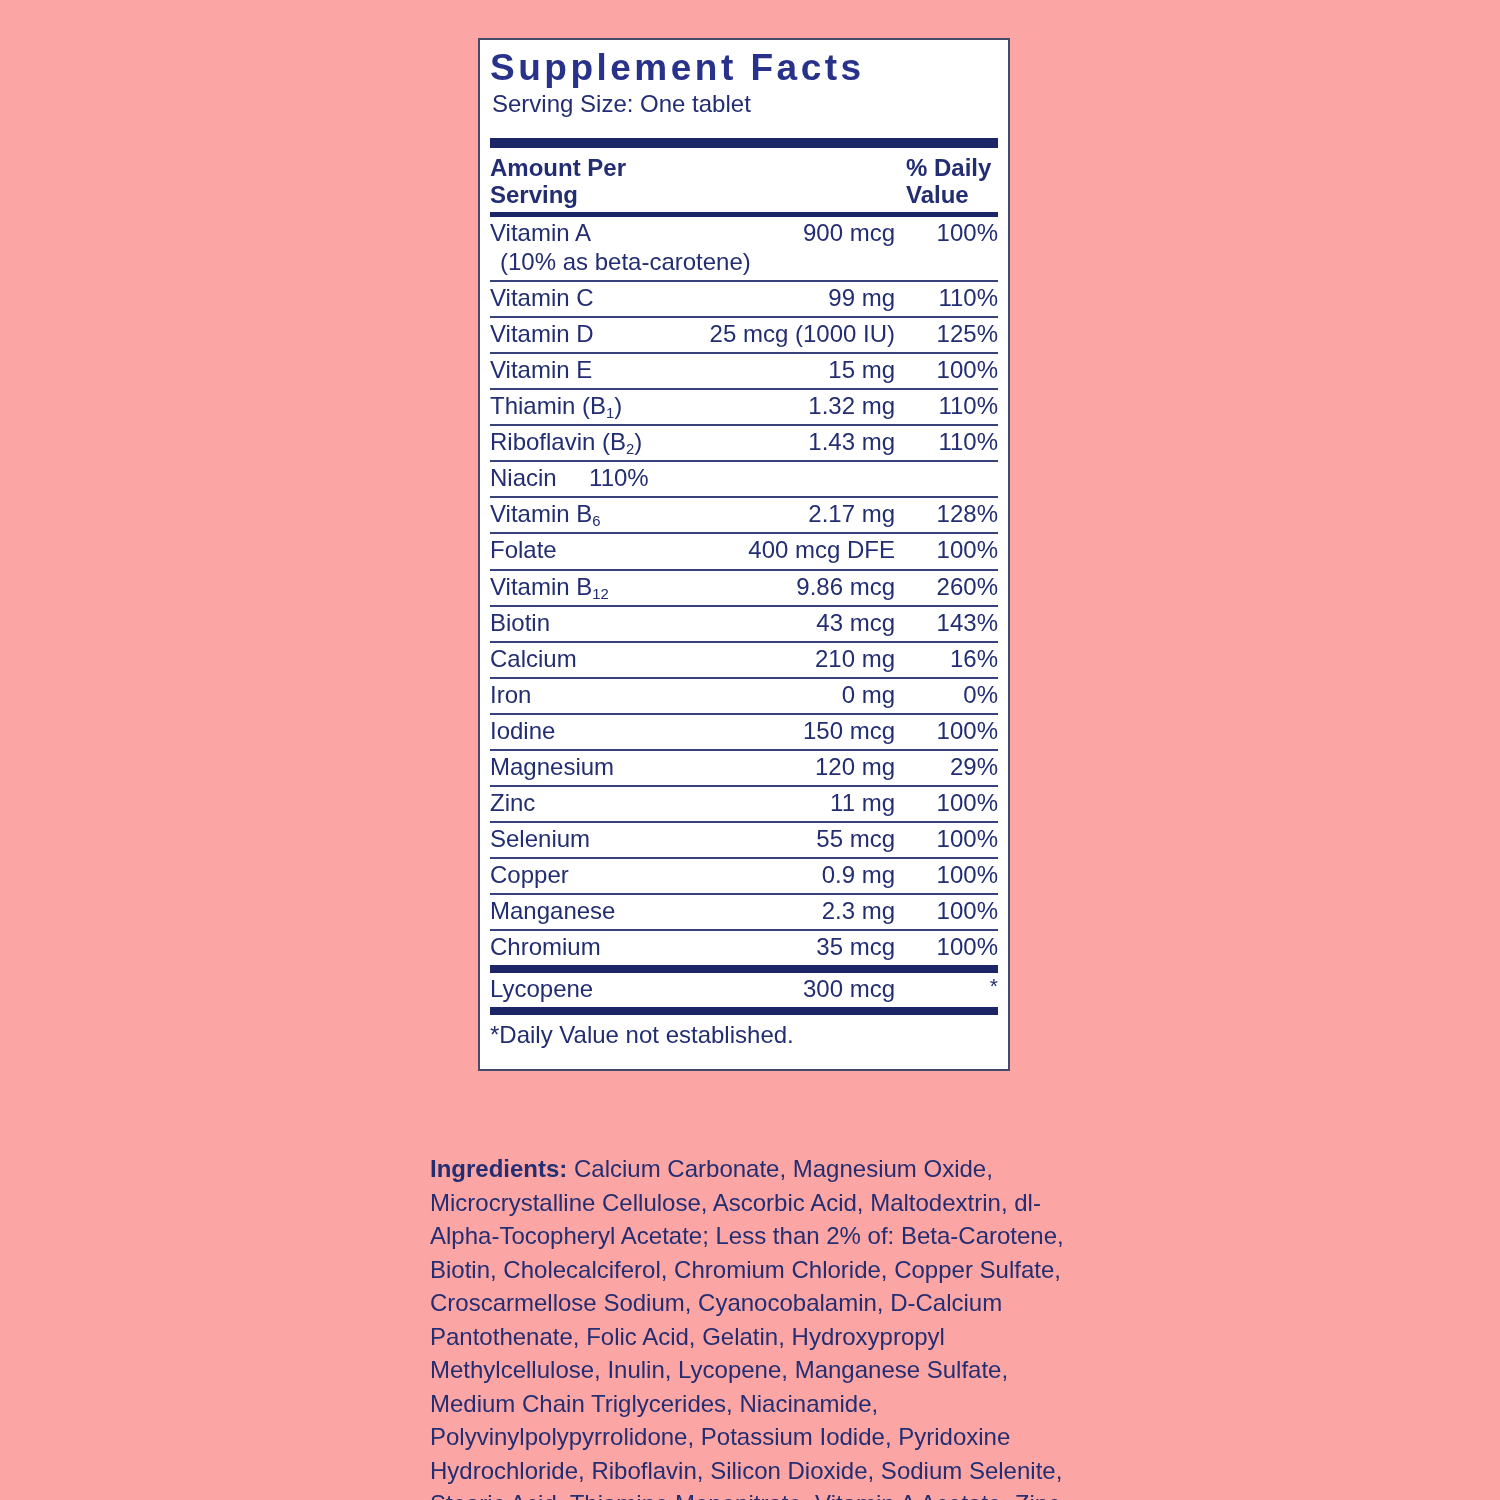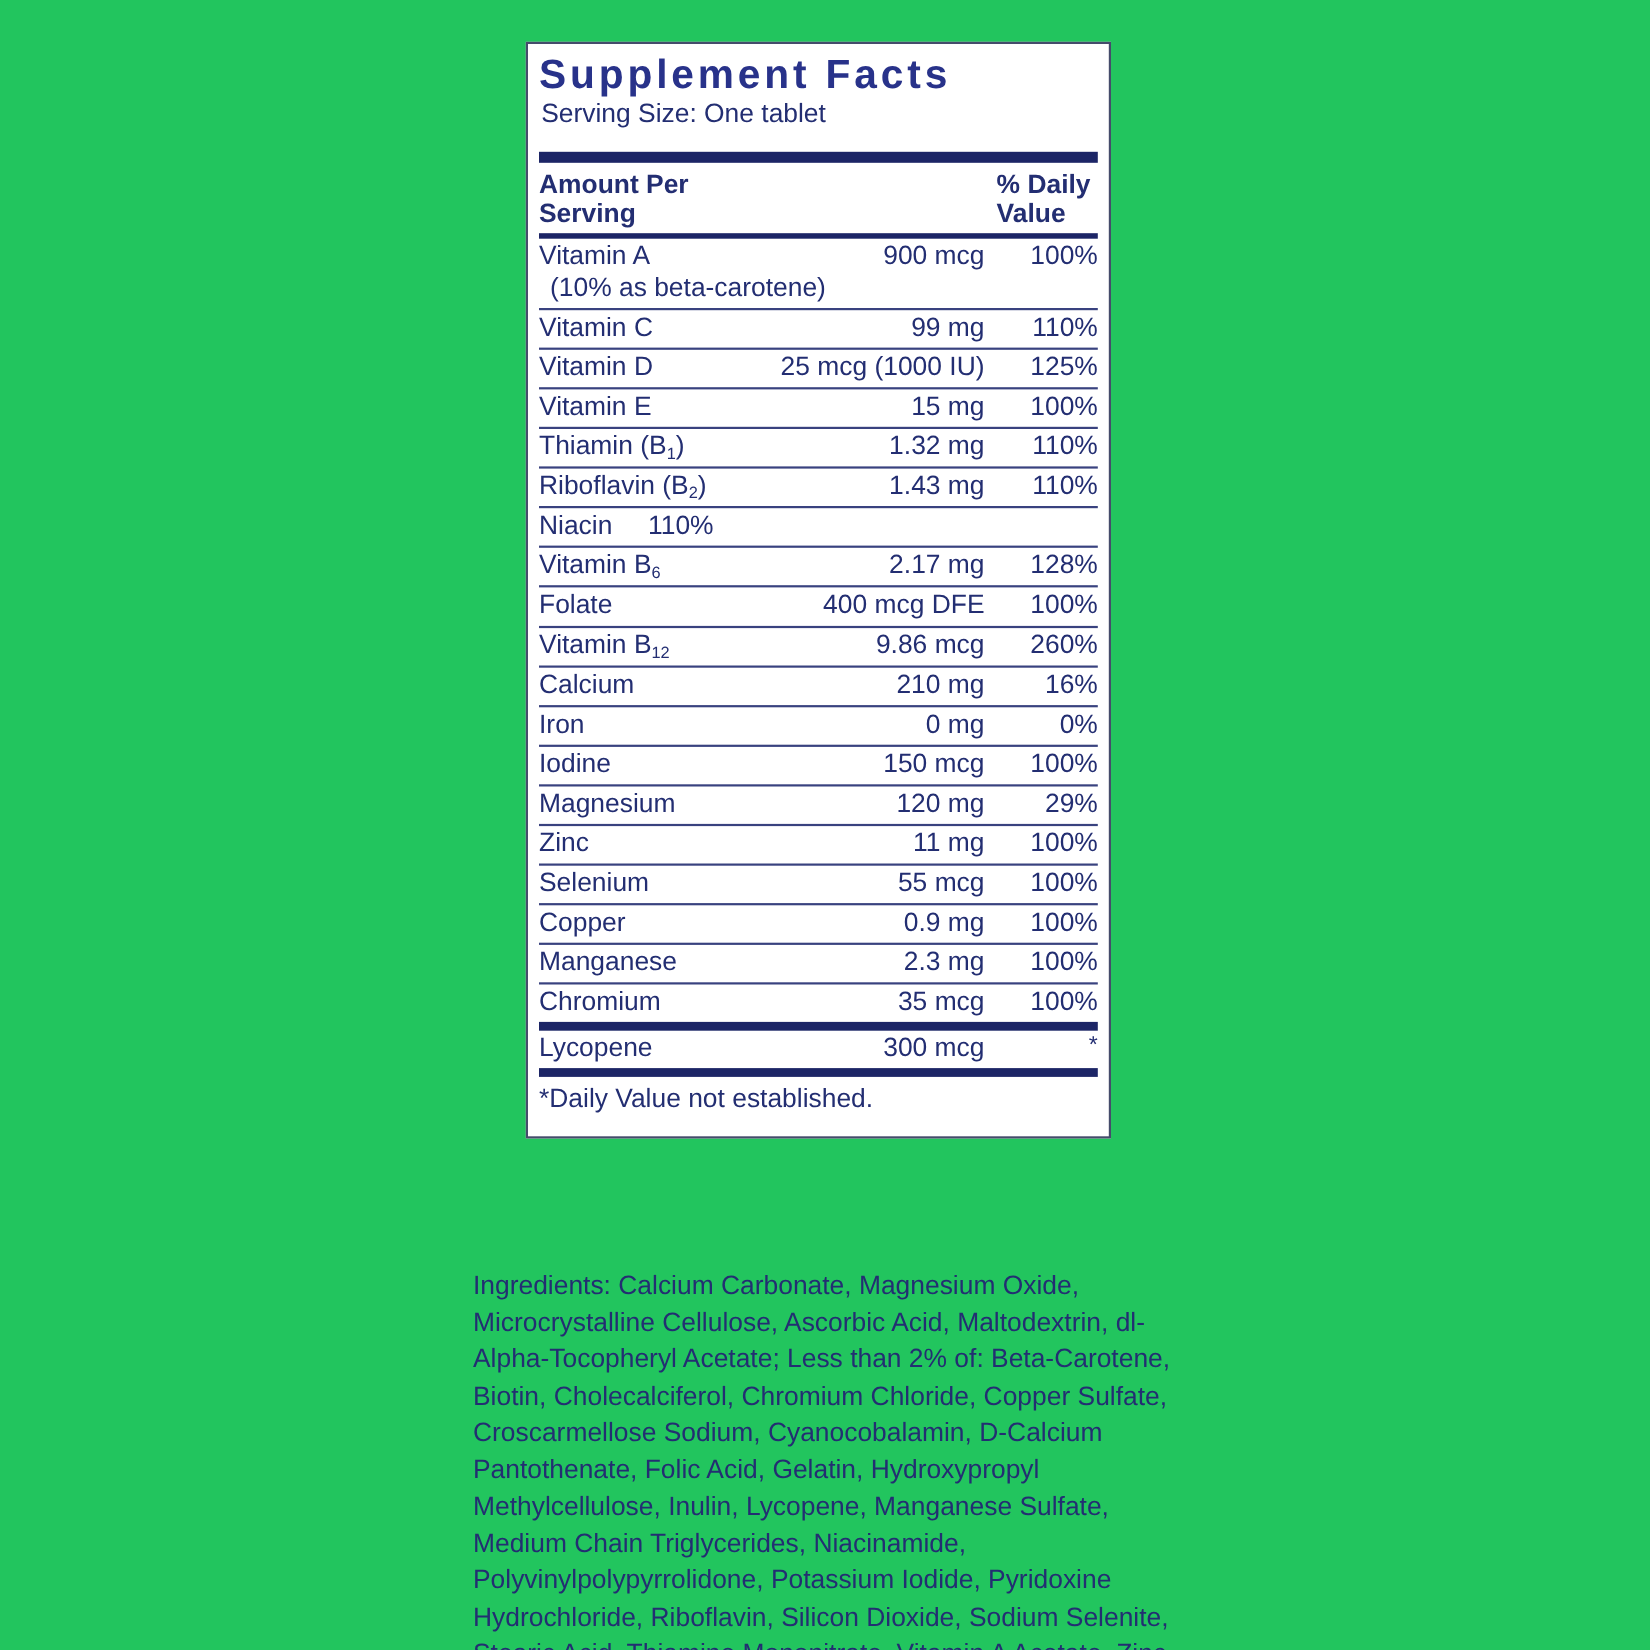--- a/index.html
+++ b/index.html
@@ -5,21 +5,21 @@
   :root{
     --navy:#232e72;
     --bar:#1c2566;
     --hairline:#39427f;
   }
   *{margin:0;padding:0;box-sizing:border-box;}
   html,body{background:#fff;}
   .page{
     position:relative;
     width:1500px;height:1500px;
-    background:#22c55e;
+    background:#fca5a5;
     font-family:"Liberation Sans","DejaVu Sans",sans-serif;
     color:var(--navy);
   }
   
   .sf-panel{
     position:absolute;
     left:478px;top:38px;
     width:532px;
     border:2px solid #454c6b;
     background:#fff;
@@ -84,21 +84,21 @@
   }
   
   .ingredients{
     position:absolute;
     left:430px;top:1152px;
     width:656px;
     font-size:24px;
     line-height:33.5px;
     color:var(--navy);
   }
-  .ingredients b{font-weight:normal;}
+  .ingredients b{font-weight:bold;}
 </style>
 </head>
 <body>
 
 <div class="page">
 
   <div class="sf-panel">
     <div class="sf-title">Supplement Facts</div>
     <div class="sf-serving">Serving Size: One tablet</div>
 
@@ -166,20 +166,25 @@
         <div class="row-sub">
           <span class="sub-name"></span>
           <span class="sub-dv"></span>
         </div>
         <div class="nf-row">
           <span class="row-name">Vitamin B<sub>12</sub></span>
           <span class="row-amount">9.86 mcg</span>
           <span class="row-dv">260%</span>
         </div>
         <div class="nf-row">
+          <span class="row-name">Biotin</span>
+          <span class="row-amount">43 mcg</span>
+          <span class="row-dv">143%</span>
+        </div>
+        <div class="nf-row">
           <span class="row-name">Calcium</span>
           <span class="row-amount">210 mg</span>
           <span class="row-dv">16%</span>
         </div>
         <div class="nf-row">
           <span class="row-name">Iron</span>
           <span class="row-amount">0 mg</span>
           <span class="row-dv">0%</span>
         </div>
         <div class="nf-row">

